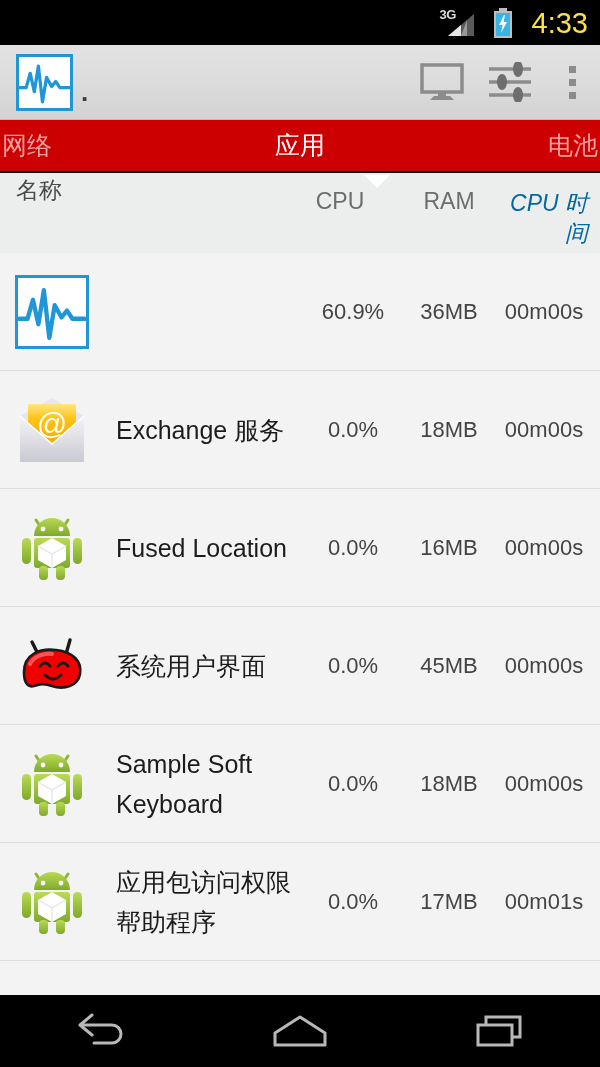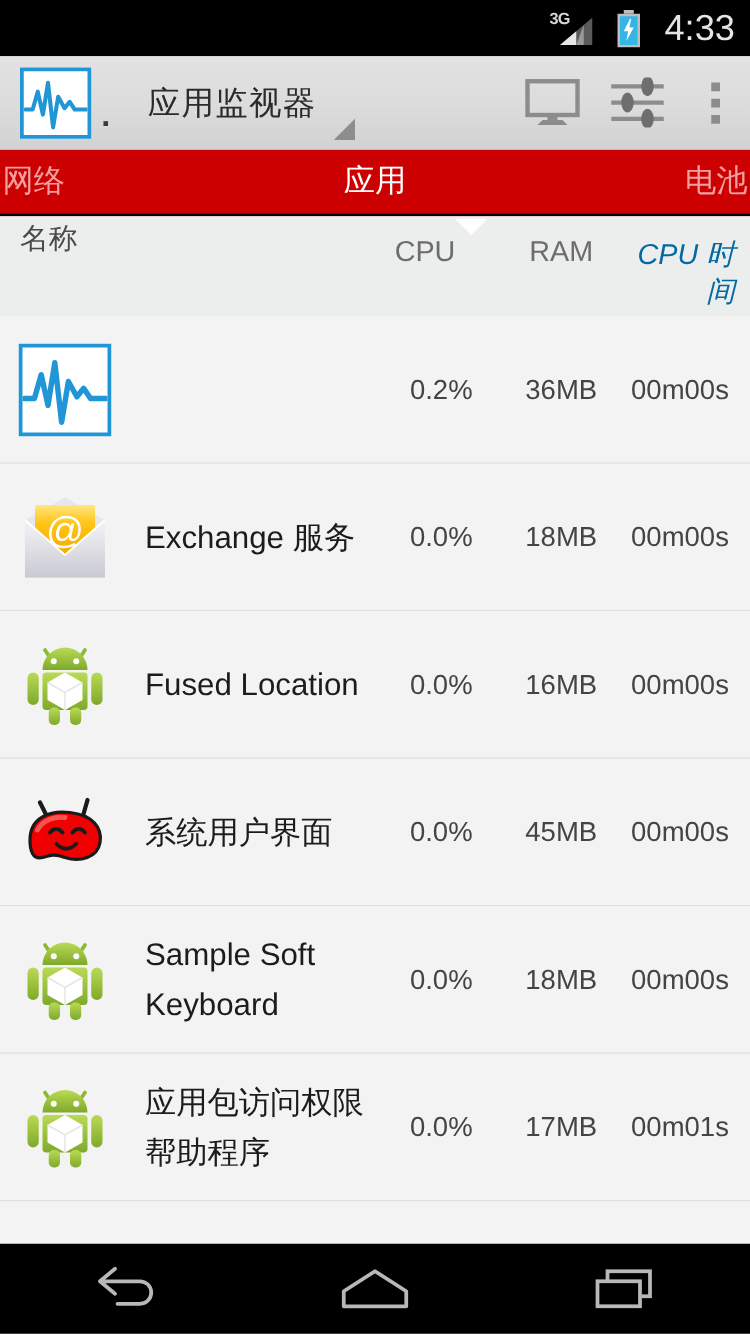--- a/index.html
+++ b/index.html
@@ -53,21 +53,21 @@
   }
   .signal-bars {
     position: absolute;
     bottom: 2px;
     right: 0px;
     width: 26px;
     height: 22px;
   }
   .battery-icon { width: 20px; height: 30px; }
   .clock {
-    color: #e5e5e5;
+    color: #fde047;
     font-size: 29px;
     letter-spacing: 0px;
     line-height: 30px;
     font-weight: normal;
   }
 
   
   #action-bar {
     height: 75px;
     background: linear-gradient(to bottom, #e2e2e2 0%, #dcdcdc 52%, #d2d2d2 100%);
@@ -311,24 +311,20 @@
 
   <div id="action-bar">
 
     <div class="app-logo">
       <svg viewBox="0 0 50 50" preserveAspectRatio="none">
         <polyline points="1,30 7,30 11,16 15,34 19,9 23,44 27,20 32,29 36,24 40,30 49,30" fill="none" stroke="#2196d6" stroke-width="3.2" stroke-linejoin="round" stroke-linecap="round"></polyline>
       </svg>
     </div>
     <span class="logo-dot">.</span>
 
-    <div class="title-block">
-      <span class="app-title">应用监视器</span>
-      <span class="dropdown-tri"></span>
-    </div>
 
     <div class="actions">
 
       <div class="action-btn">
         <svg width="44" height="38" viewBox="0 0 44 38">
           <rect x="2" y="2" width="40" height="27" fill="none" stroke="#8c8c8c" stroke-width="3.5"></rect>
           <rect x="18" y="29" width="8" height="4" fill="#8c8c8c"></rect>
           <polygon points="10,37 34,37 30,33 14,33" fill="#8c8c8c"></polygon>
         </svg>
       </div>
@@ -381,21 +377,21 @@
   <div id="app-list">
 
     <div class="row">
       <div class="row-icon">
         <div class="mon-box">
           <svg viewBox="0 0 50 50" preserveAspectRatio="none">
             <polyline points="1,30 7,30 11,16 15,34 19,9 23,44 27,20 32,29 36,24 40,30 49,30" fill="none" stroke="#2196d6" stroke-width="3.2" stroke-linejoin="round" stroke-linecap="round"></polyline>
           </svg>
         </div>
       </div>
-      <span class="cell cell-cpu">0.2%</span>
+      <span class="cell cell-cpu">60.9%</span>
       <span class="cell cell-ram">36MB</span>
       <span class="cell cell-time">00m00s</span>
     </div>
 
     <div class="row">
       <div class="row-icon">
         <svg viewBox="0 0 76 76">
           <defs>
             <linearGradient id="envY" x1="0" y1="0" x2="0" y2="1">
               <stop offset="0%" stop-color="#ffe680"></stop>

